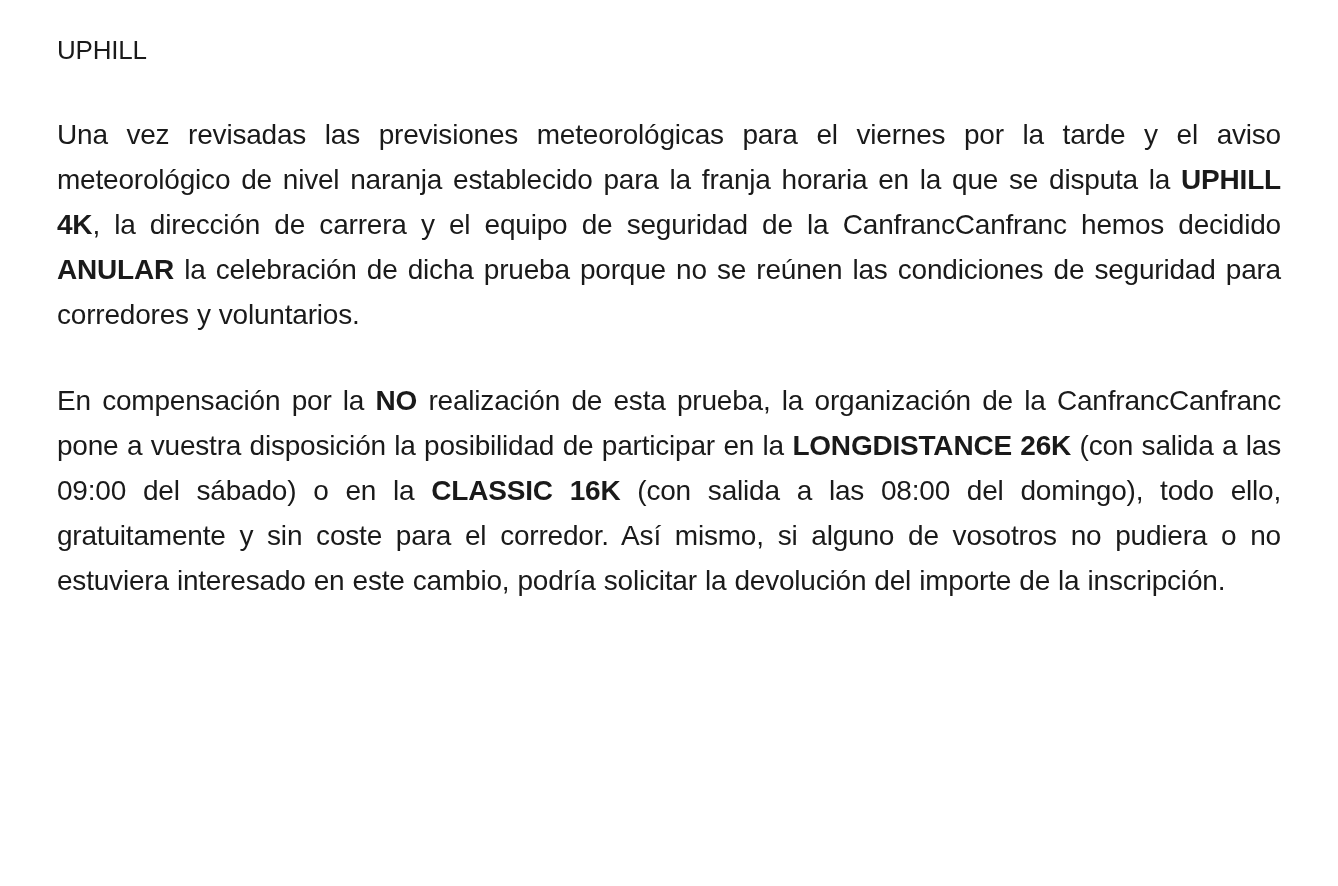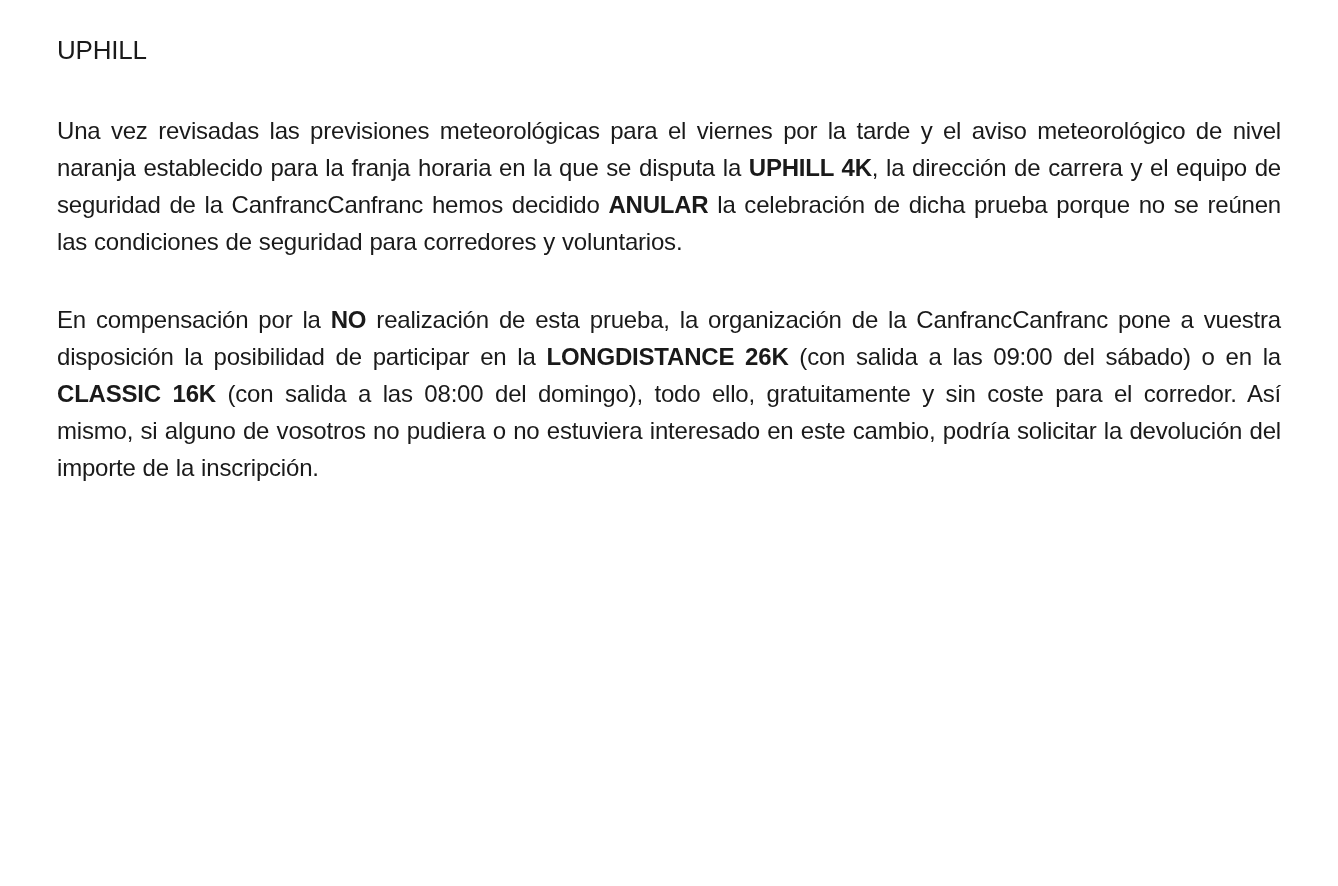--- a/index.html
+++ b/index.html
@@ -19,22 +19,22 @@
     overflow: hidden;
   }
   .doc-title {
     font-size: 26px;
     line-height: 41px;
     font-weight: 400;
     margin: 0 0 41px 0;
     letter-spacing: -0.2px;
   }
   .doc-paragraph {
-    font-size: 24px;
-    line-height: 37px;
+    font-size: 28px;
+    line-height: 45px;
     margin: 0 0 41px 0;
     text-align: justify;
     letter-spacing: -0.2px;
     word-spacing: 0.5px;
   }
   .doc-paragraph .seg-bold {
     font-weight: 700;
   }
   .doc-paragraph .seg-regular {
     font-weight: 400;

